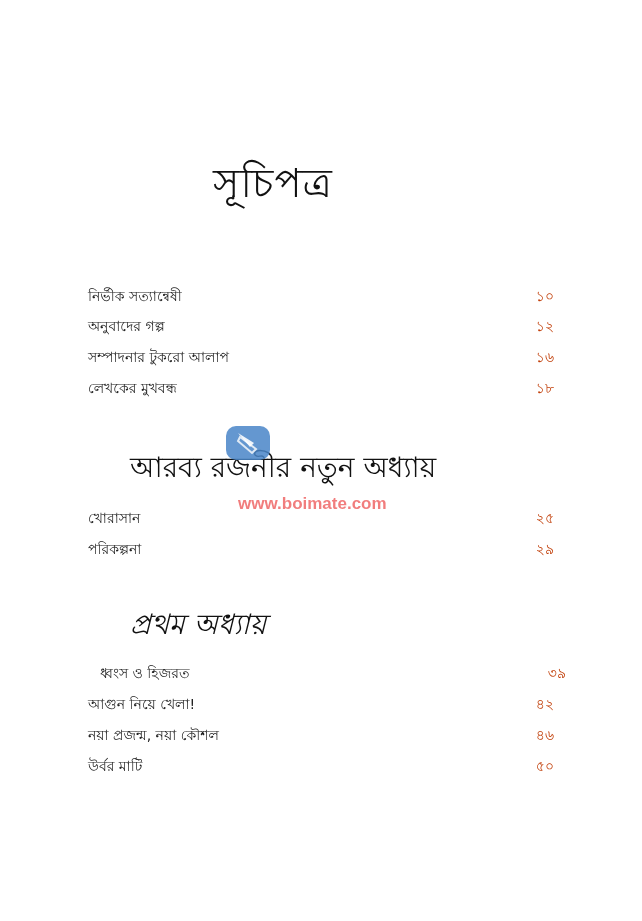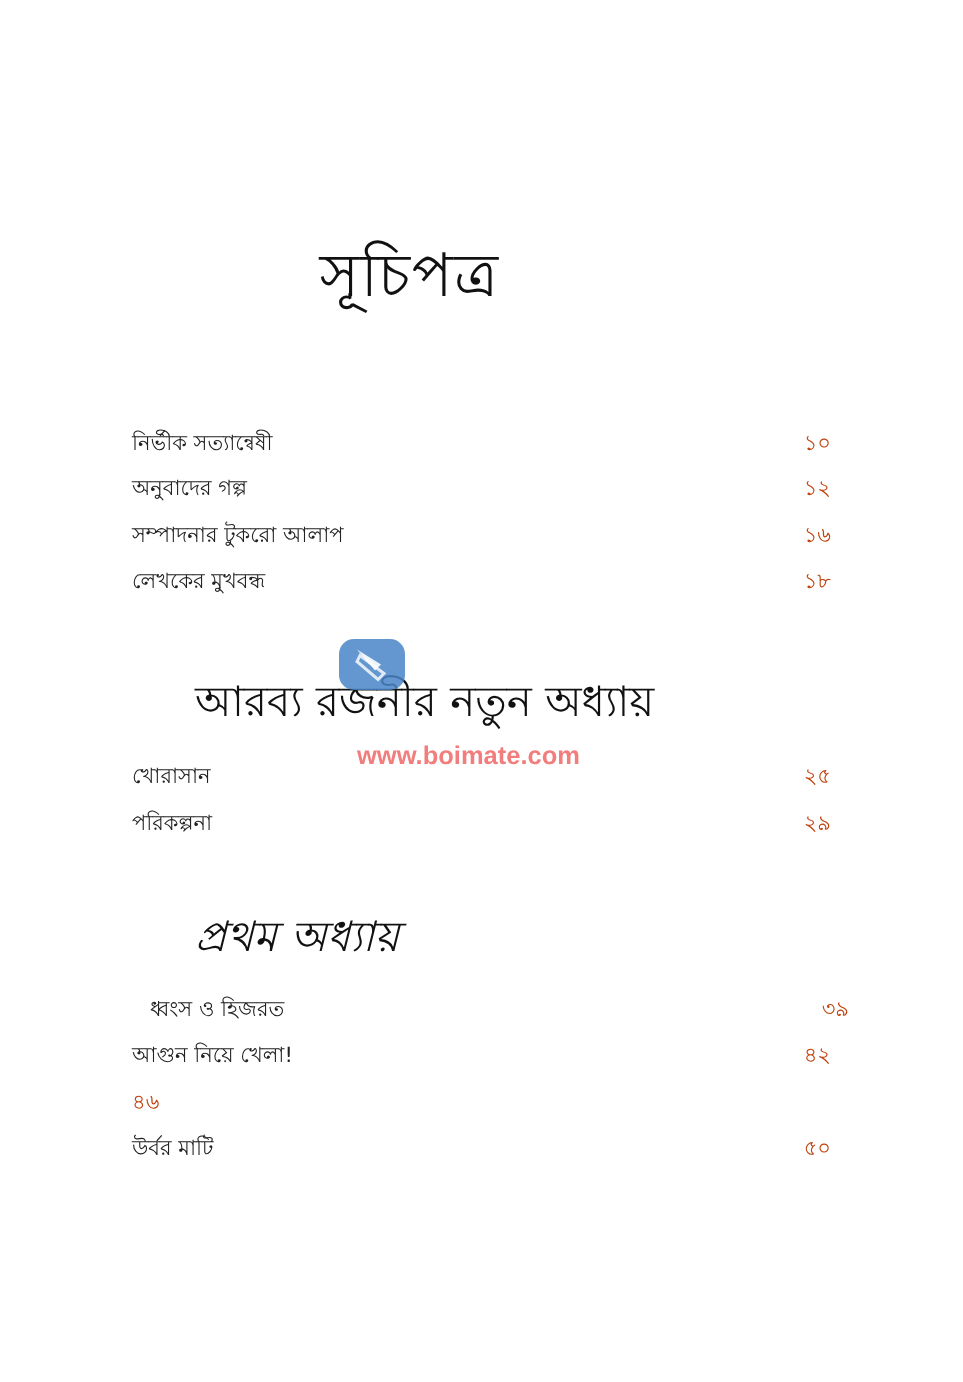--- a/index.html
+++ b/index.html
@@ -26,21 +26,21 @@
       letter-spacing: 1px;
       color: #111;
     }
     .toc-row {
       position: absolute;
       left: 88px;
       width: 466px;
       height: 22px;
       display: flex;
       justify-content: space-between;
-      align-items: center;
+      align-items: flex-start;
       font-size: 14px;
       color: #222;
       cursor: pointer;
     }
     .toc-row .num {
       font-size: 14px;
       color: #c2410c;
       text-align: right;
     }
     .section-heading {
@@ -137,20 +137,21 @@
 
   <div class="toc-row" style="top:662px;margin-left:12px;">
     <span>ধ্বংস ও হিজরত</span>
     <span class="num">৩৯</span>
   </div>
   <div class="toc-row" style="top:693px;">
     <span>আগুন নিয়ে খেলা!</span>
     <span class="num">৪২</span>
   </div>
   <div class="toc-row" style="top:724px;">
+    <span>নয়া প্রজন্ম, নয়া কৌশল</span>
     <span class="num">৪৬</span>
   </div>
   <div class="toc-row" style="top:755px;">
     <span>উর্বর মাটি</span>
     <span class="num">৫০</span>
   </div>
 
   <div class="watermark">
     <div class="wm-icon">
       <svg width="28" height="28" viewBox="0 0 28 28">

